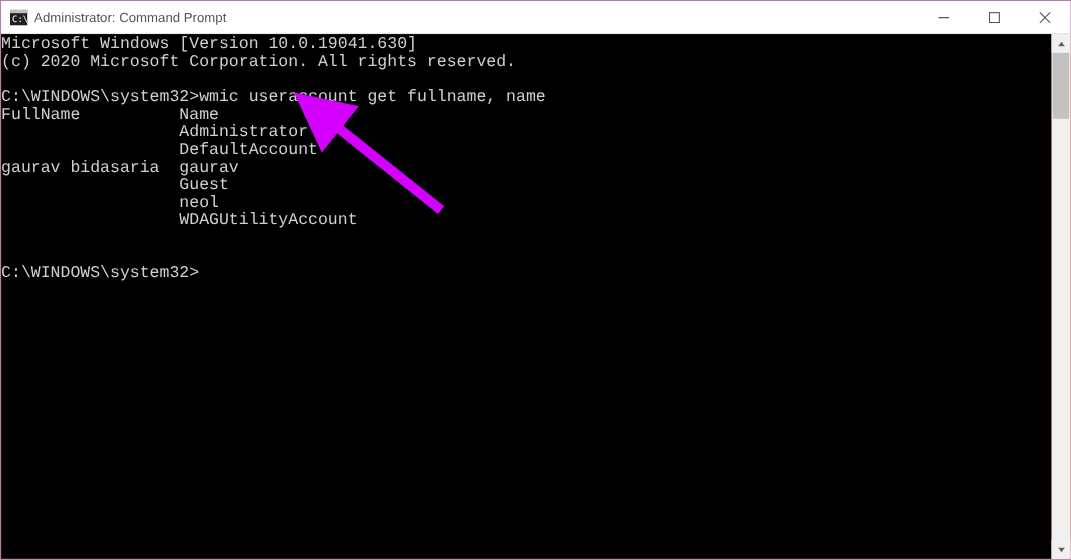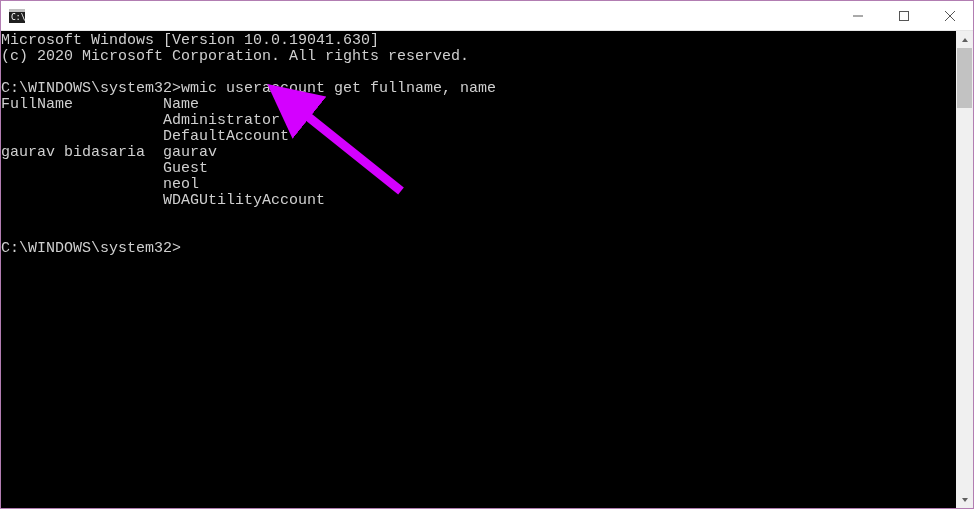--- a/index.html
+++ b/index.html
@@ -79,20 +79,21 @@
 <div class="window">
 
   <div class="titlebar">
     <span class="icon">
       <svg width="16" height="16" viewBox="0 0 16 16">
         <rect x="0" y="1" width="16" height="14" fill="#1f1f1f"></rect>
         <rect x="0" y="1" width="16" height="3" fill="#bfbfbf"></rect>
         <text x="2" y="12" font-family="Consolas,monospace" font-size="8" fill="#fff">C:\</text>
       </svg>
     </span>
+    <span class="title">Administrator: Command Prompt</span>
     <span class="spacer"></span>
     <div class="winbtn">
       <svg width="10" height="10" viewBox="0 0 10 10">
           <line x1="0" y1="5" x2="10" y2="5" stroke="#555" stroke-width="1"></line>
         </svg>
     </div>
     <div class="winbtn">
       <svg width="10" height="10" viewBox="0 0 10 10">
           <rect x="0.5" y="0.5" width="9" height="9" fill="none" stroke="#555" stroke-width="1"></rect>
         </svg>

